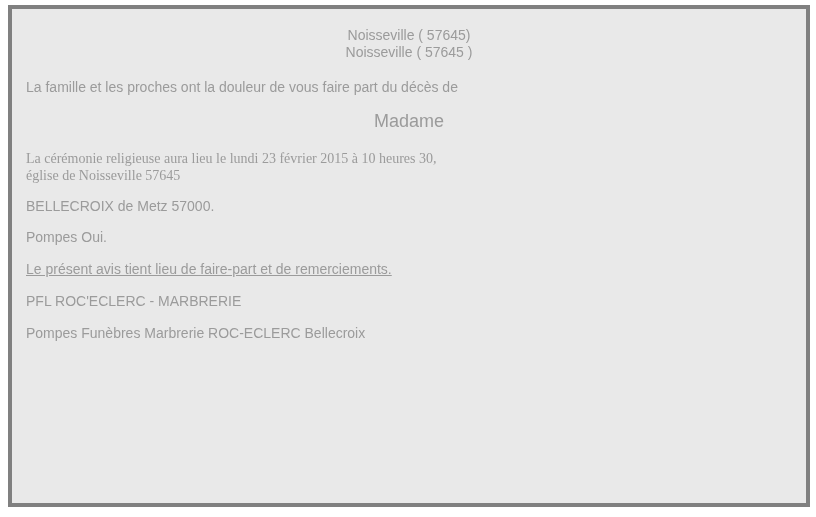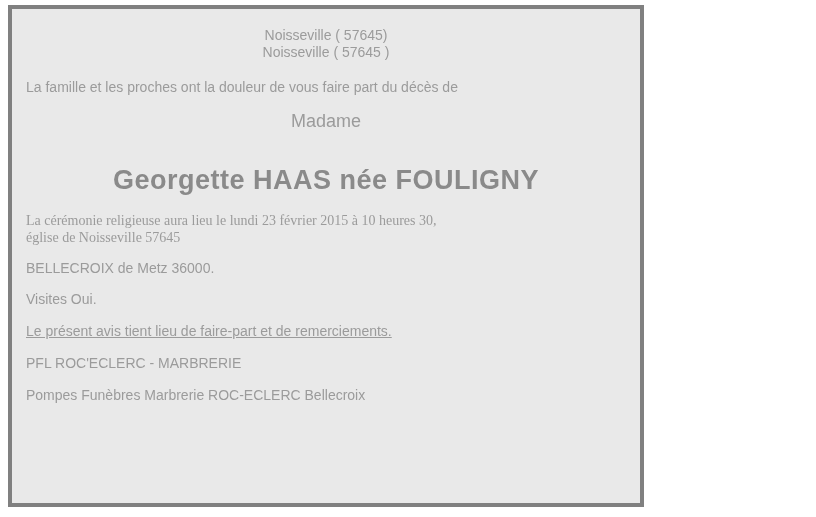--- a/index.html
+++ b/index.html
@@ -4,21 +4,21 @@
 <style>
   html, body {
     margin: 0;
     padding: 0;
     background: #ffffff;
     font-family: "Liberation Sans", "DejaVu Sans", sans-serif;
   }
   .panel {
     box-sizing: border-box;
     margin: 5px 6px 8px 8px;
-    width: 636px;
+    width: 802px;
     height: 502px;
     border: 4px solid var(--panel-border, #808080);
     background: var(--panel-background, #e9e9e9);
     padding: 18px 14px 0 14px;
     color: var(--body-text, #9b9b9b);
     font-size: 14px;
     line-height: 17px;
   }
   .center { text-align: center; }
   .intro       { margin-top: 18px; }
@@ -41,34 +41,33 @@
 
   <div class="center">
     <div>Noisseville ( 57645)</div>
     <div>Noisseville ( 57645 )</div>
   </div>
 
   <div class="intro">La famille et les proches ont la douleur de vous faire part du décès de</div>
 
   <div class="madame">Madame</div>
 
-  <div class="name">Georgette HAAS née FOULIGNY</div>
 
 
 
   <div class="ceremony">
     <div>La cérémonie religieuse aura lieu le lundi 23 février 2015 à 10 heures 30,</div>
     <div>église de Noisseville 57645</div>
   </div>
 
   <div class="repose">
-    <div>BELLECROIX de Metz 36000.</div>
+    <div>BELLECROIX de Metz 57000.</div>
   </div>
 
-  <div class="visits">Visites Oui.</div>
+  <div class="visits">Pompes Oui.</div>
 
   <div class="closing">Le présent avis tient lieu de faire-part et de remerciements.</div>
 
   <div class="home">PFL ROC'ECLERC - MARBRERIE</div>
 
   <div class="footer-line">Pompes Funèbres Marbrerie ROC-ECLERC Bellecroix</div>
 
 </div>
 
 </body></html>

